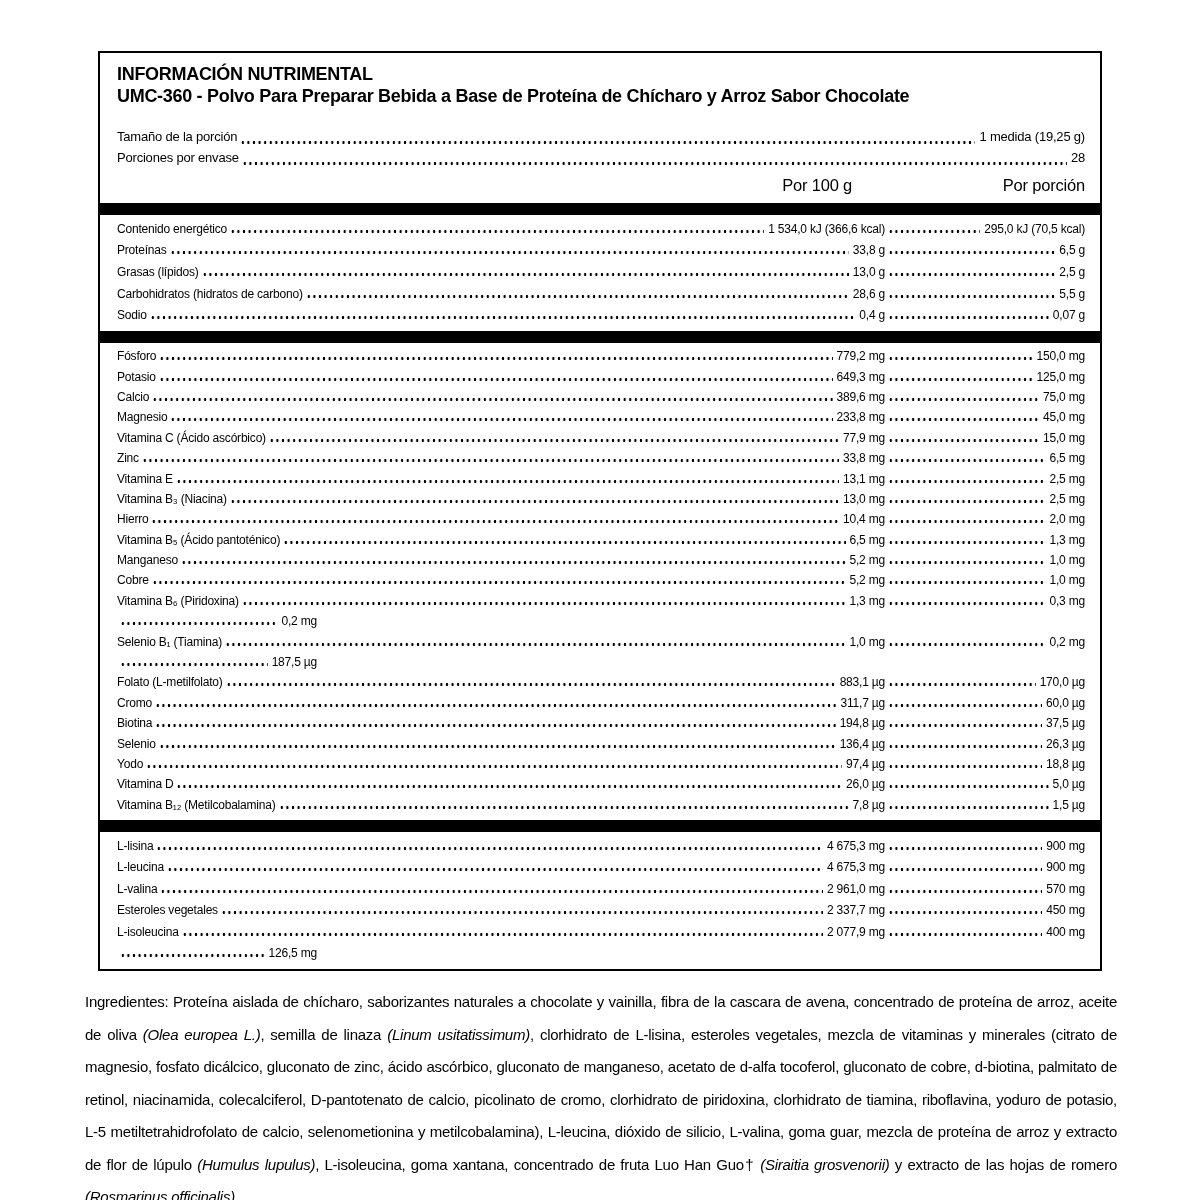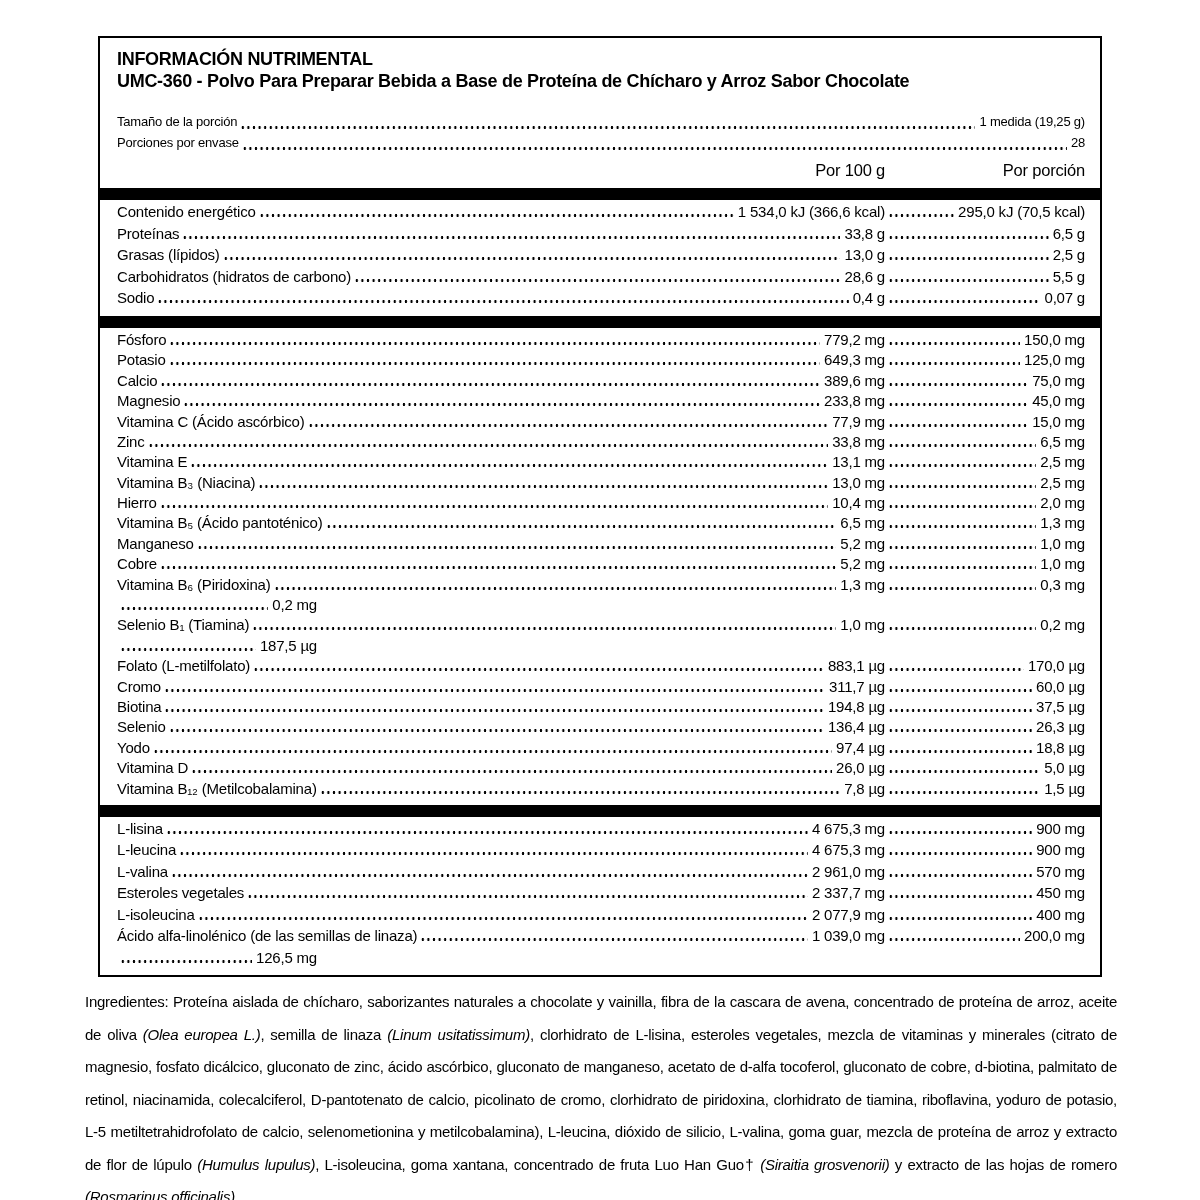--- a/index.html
+++ b/index.html
@@ -3,34 +3,34 @@
 <meta charset="utf-8">
 <style>
   html,body{margin:0;padding:0;background:#fff;}
   body{
     width:1200px;height:1200px;overflow:hidden;position:relative;
     font-family:"Liberation Sans","DejaVu Sans",sans-serif;
     color:#000;letter-spacing:-0.2px;
     -webkit-font-smoothing:antialiased;
   }
   .label-box{
-    position:absolute;left:98px;top:36px;width:1004px;
+    position:absolute;left:98px;top:51px;width:1004px;
     border:2.5px solid #000;background:#fff;box-sizing:border-box;
   }
   .pad{padding:0 15px 0 17px;}
   .head{padding-top:11px;}
   .title,.subtitle{font-weight:bold;font-size:18px;line-height:21.5px;letter-spacing:-0.3px;}
   .serving{margin-top:15px;}
   .srow{display:flex;align-items:flex-end;height:21.5px;font-size:13px;}
-  .hdr{display:flex;margin-top:11px;margin-bottom:7px;font-size:16.5px;height:20px;}
+  .hdr{display:flex;margin-top:11px;margin-bottom:7px;font-size:16.5px;height:20px;gap:33px;}
   .hdr .main-h{flex:1 1 auto;text-align:right;}
   .hdr .right-h{width:200px;text-align:right;}
   .bar{height:12px;background:#000;width:100%;}
   .sec{padding-top:3px;padding-bottom:5px;}
-  .nrow{display:flex;align-items:flex-start;height:21.6px;font-size:15px;}
+  .nrow{display:flex;align-items:center;height:21.6px;font-size:12px;}
   .sec-micro .nrow{height:20.4px;}
   .sec-amino .nrow{height:21.5px;}
   .main{flex:1 1 auto;display:flex;align-items:baseline;min-width:0;}
   .right{width:200px;display:flex;align-items:baseline;}
   .lbl,.v1,.v2,.val{white-space:nowrap;}
   .v2,.val{margin-left:auto;}
   .dots{
     flex:1 1 auto;min-width:12px;height:3px;margin:0 4px 0 3px;
     background-image:radial-gradient(circle,#000 1.15px,rgba(0,0,0,0) 1.45px);
     background-size:5.6px 3px;background-repeat:repeat-x;background-position:left bottom;
@@ -424,31 +424,20 @@
           <span class="lbl">L-isoleucina</span>
           <div class="dots"></div>
           <span class="v1">2 077,9 mg</span>
         </div>
         <div class="right">
           <div class="dots"></div>
           <span class="v2">400 mg</span>
         </div>
       </div>
       <div class="nrow">
-        <div class="main">
-          <span class="lbl">Ácido alfa-linolénico (de las semillas de linaza)</span>
-          <div class="dots"></div>
-          <span class="v1">1 039,0 mg</span>
-        </div>
-        <div class="right">
-          <div class="dots"></div>
-          <span class="v2">200,0 mg</span>
-        </div>
-      </div>
-      <div class="nrow">
         <div class="right">
           <div class="dots"></div>
           <span class="v2">126,5 mg</span>
         </div>
       </div>
     </div>
 </div>
 
 <div class="ingredients">
   <div class="ing-text"><span>Ingredientes: Proteína aislada de chícharo, saborizantes naturales a chocolate y vainilla, fibra de la cascara de avena, concentrado de proteína de arroz, aceite de oliva </span><span class="it">(Olea europea L.)</span><span>, semilla de linaza </span><span class="it">(Linum usitatissimum)</span><span>, clorhidrato de L-lisina, esteroles vegetales, mezcla de vitaminas y minerales (citrato de magnesio, fosfato dicálcico, gluconato de zinc, ácido ascórbico, gluconato de manganeso, acetato de d-alfa tocoferol, gluconato de cobre, d-biotina, palmitato de retinol, niacinamida, colecalciferol, D-pantotenato de calcio, picolinato de cromo, clorhidrato de piridoxina, clorhidrato de tiamina, riboflavina, yoduro de potasio, L-5 metiltetrahidrofolato de calcio, selenometionina y metilcobalamina), L-leucina, dióxido de silicio, L-valina, goma guar, mezcla de proteína de arroz y extracto de flor de lúpulo </span><span class="it">(Humulus lupulus)</span><span>, L-isoleucina, goma xantana, concentrado de fruta Luo Han Guo† </span><span class="it">(Siraitia grosvenorii)</span><span> y extracto de las hojas de romero </span><span class="it">(Rosmarinus officinalis)</span><span>.</span></div>

